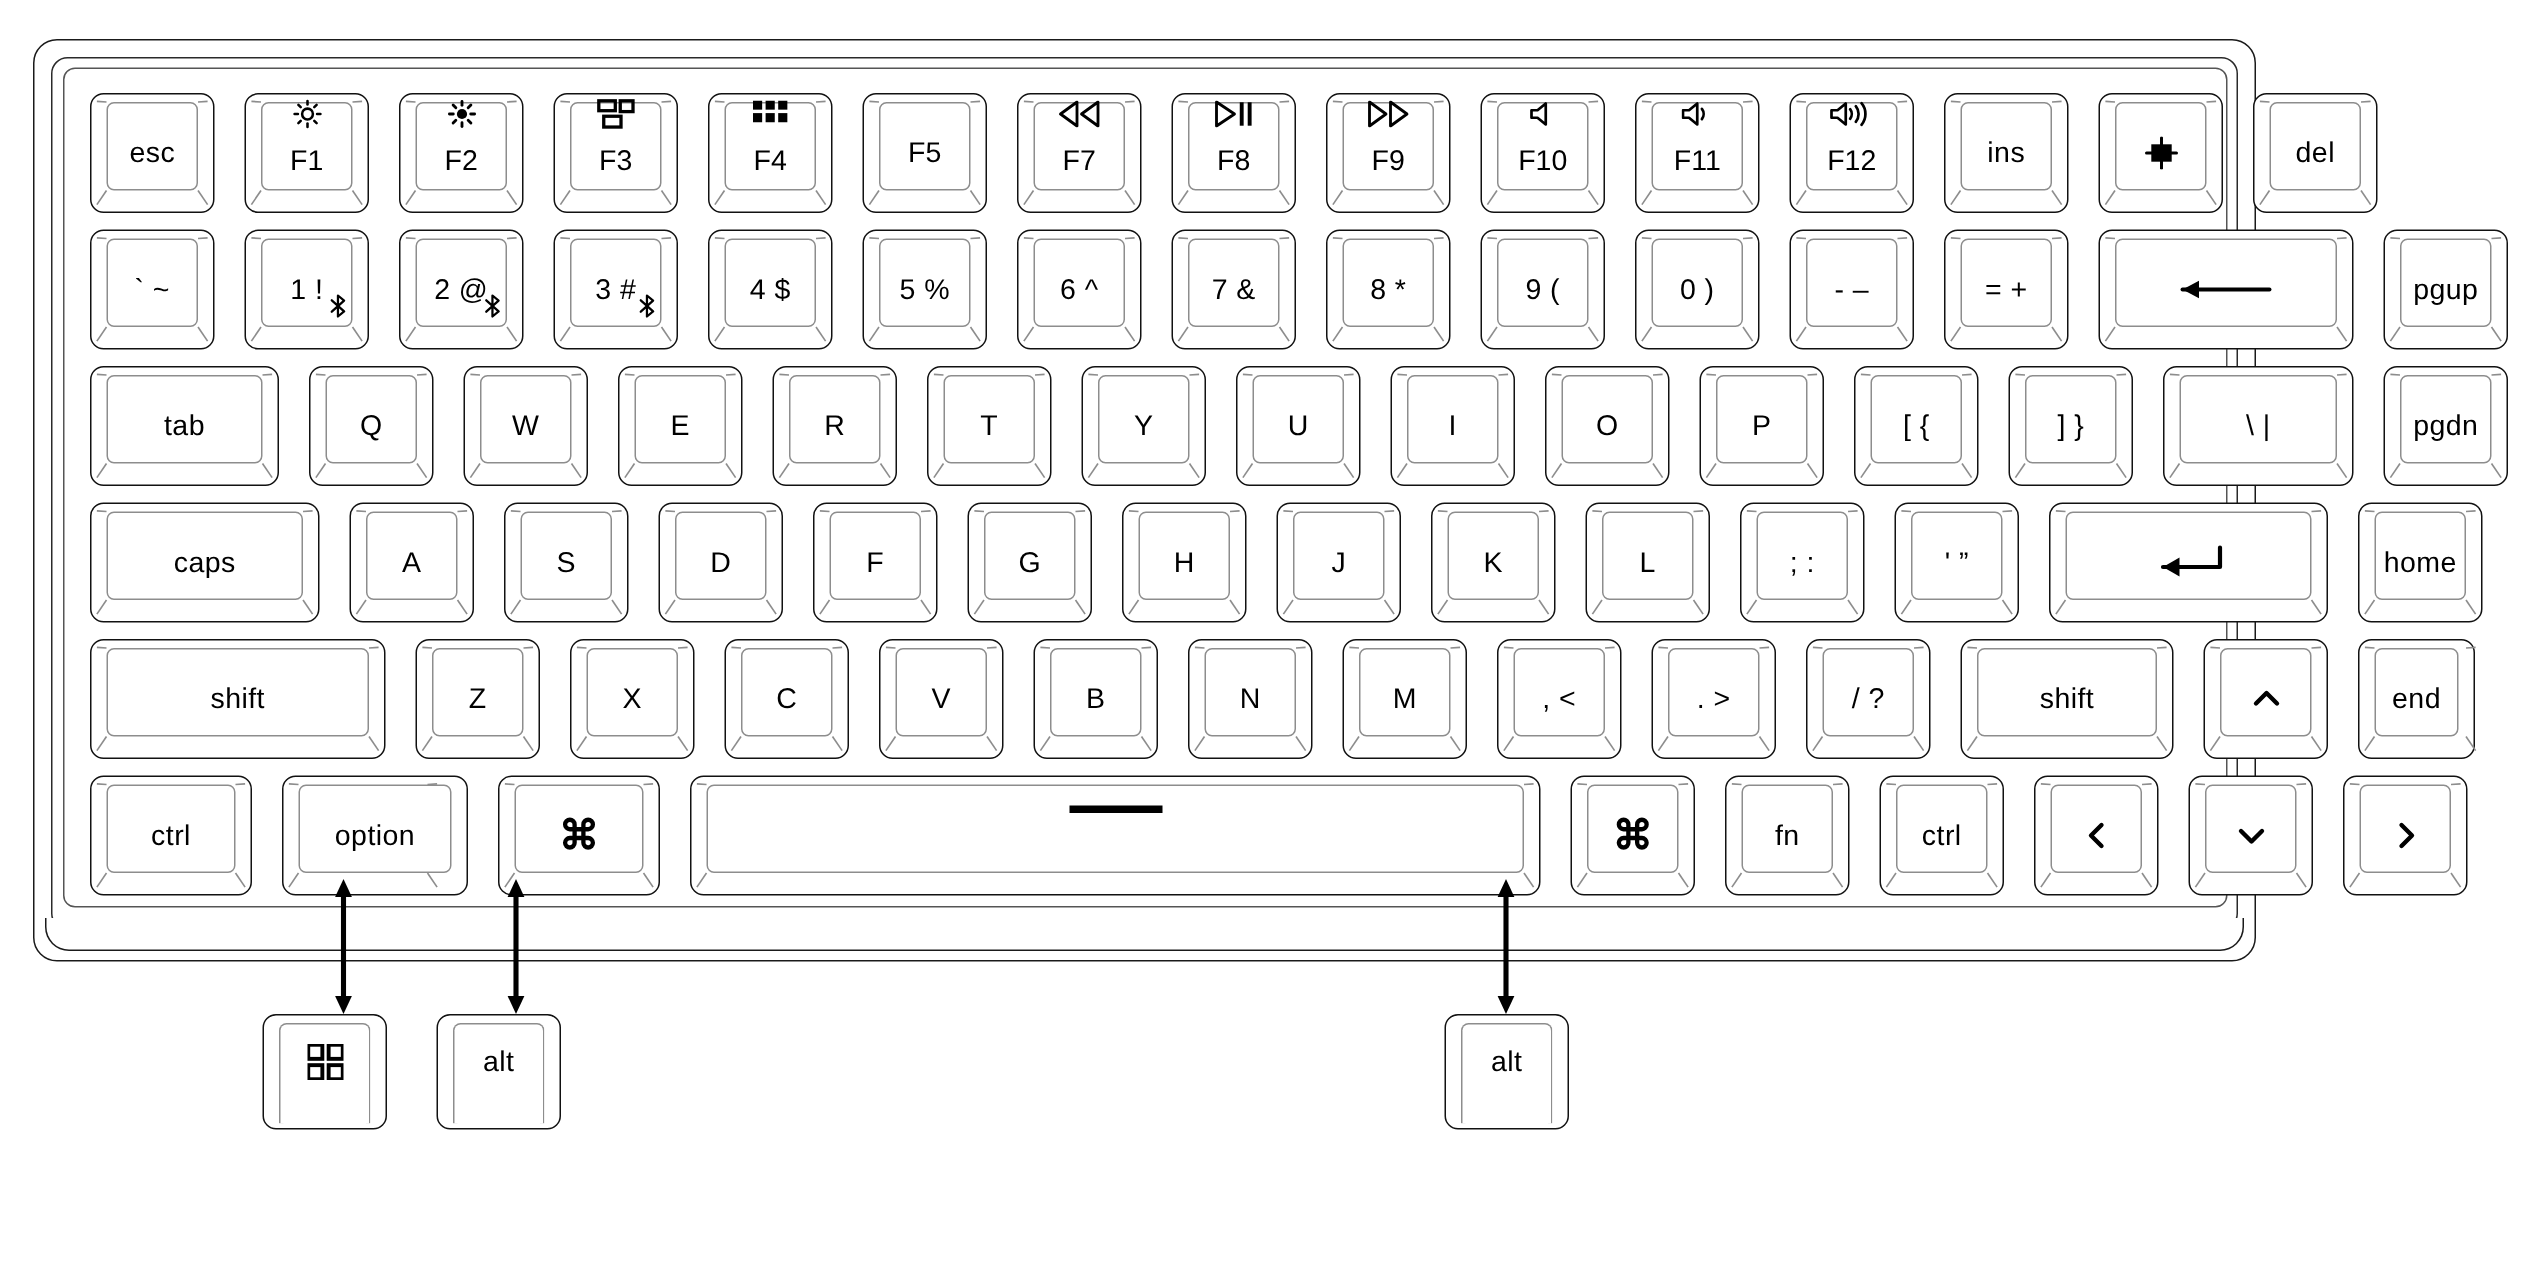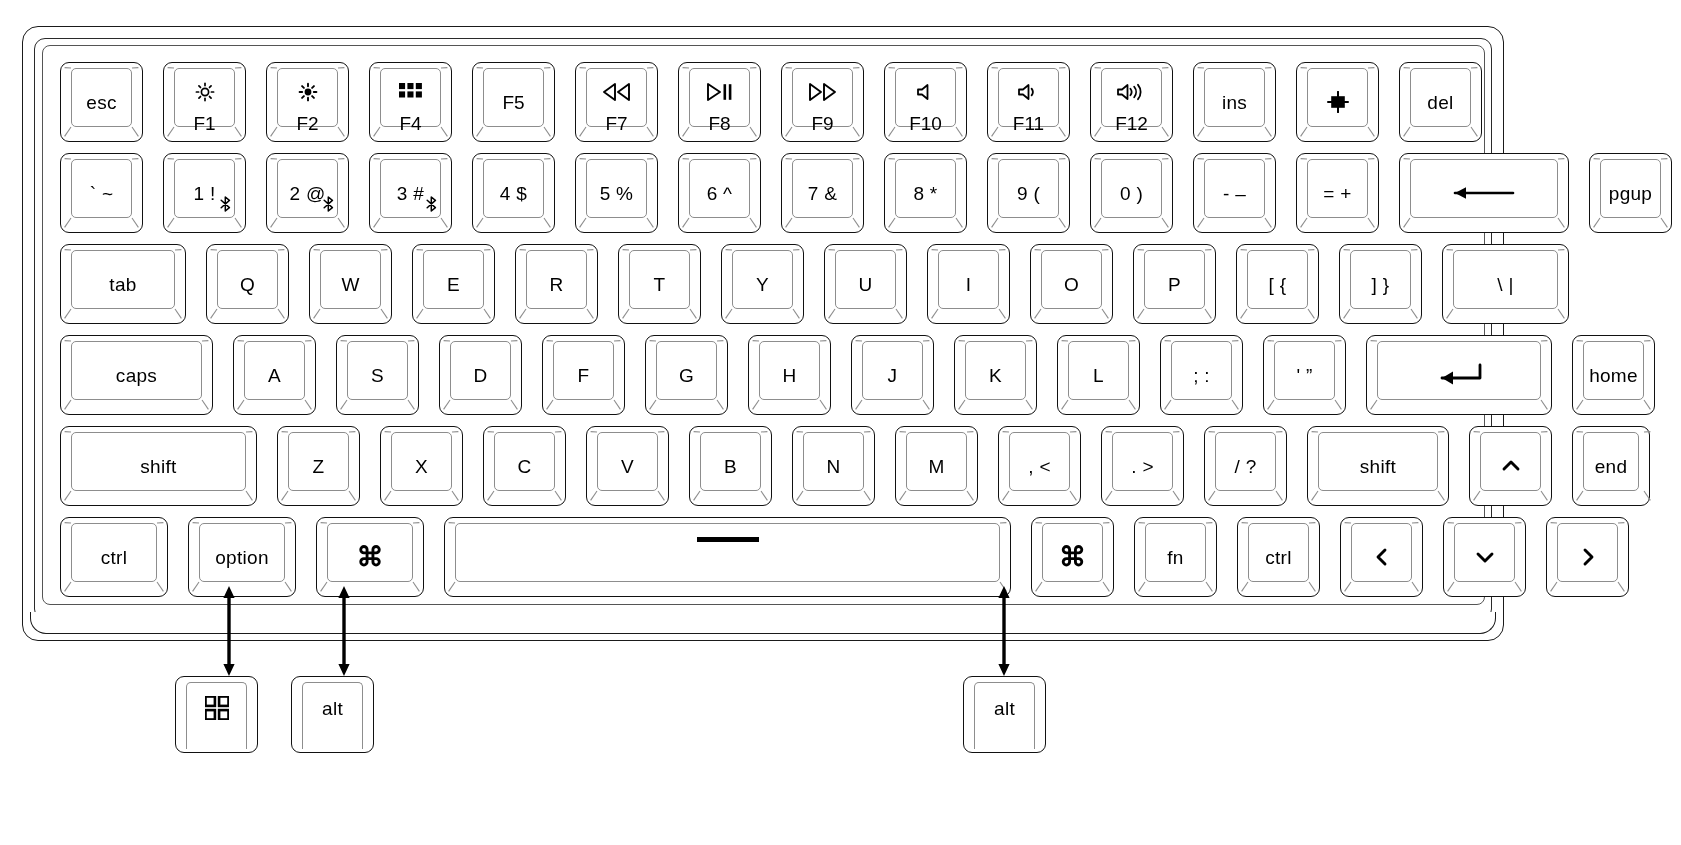--- a/index.html
+++ b/index.html
@@ -139,21 +139,21 @@
     flex-direction: column;
     align-items: center;
     justify-content: center;
     z-index: 3;
     color: #000;
     line-height: 1;
     pointer-events: none;
   }
   .key .legend.two {
     justify-content: flex-start;
-    padding-top: 20px;
+    padding-top: 4px;
     gap: 12px;
   }
   .lbl {
     font-size: 19px;
     letter-spacing: 0.3px;
     white-space: nowrap;
   }
   .sub {
     font-size: 19px;
     white-space: nowrap;
@@ -317,20 +317,40 @@
           <div class="cap"></div>
           <div class="top"></div>
           <svg class="bevel" width="83" height="80" viewBox="0 0 83 80">
             <line x1="4.6" y1="5.6" x2="11" y2="6"></line>
             <line x1="78.4" y1="5.6" x2="72" y2="6"></line>
             <line x1="4.6" y1="74.4" x2="11" y2="65"></line>
             <line x1="78.4" y1="74.4" x2="72" y2="65"></line>
           </svg>
           <div class="legend two">
             <span class="ico">
+              <svg width="26" height="20" viewBox="0 0 26 20">
+                <rect x="1.2" y="1.2" width="11" height="6.6" fill="none" stroke="#000" stroke-width="2.2"></rect>
+                <rect x="15.5" y="1.2" width="8.5" height="7.2" fill="none" stroke="#000" stroke-width="2.2"></rect>
+                <rect x="4.5" y="11.5" width="11.5" height="7.2" fill="none" stroke="#000" stroke-width="2.2"></rect>
+              </svg>
+            </span>
+            <span class="sub">F3</span>
+          </div>
+        </div>
+        <div class="key" style="width: 83px;">
+          <div class="cap"></div>
+          <div class="top"></div>
+          <svg class="bevel" width="83" height="80" viewBox="0 0 83 80">
+            <line x1="4.6" y1="5.6" x2="11" y2="6"></line>
+            <line x1="78.4" y1="5.6" x2="72" y2="6"></line>
+            <line x1="4.6" y1="74.4" x2="11" y2="65"></line>
+            <line x1="78.4" y1="74.4" x2="72" y2="65"></line>
+          </svg>
+          <div class="legend two">
+            <span class="ico">
               <svg width="24" height="18" viewBox="0 0 24 18">
                 <rect x="0" y="0" width="6.1" height="6.1" fill="#000"></rect>
                 <rect x="8.4" y="0" width="6.1" height="6.1" fill="#000"></rect>
                 <rect x="16.8" y="0" width="6.1" height="6.1" fill="#000"></rect>
                 <rect x="0" y="8.4" width="6.1" height="6.1" fill="#000"></rect>
                 <rect x="8.4" y="8.4" width="6.1" height="6.1" fill="#000"></rect>
                 <rect x="16.8" y="8.4" width="6.1" height="6.1" fill="#000"></rect>
               </svg>
             </span>
             <span class="sub">F4</span>
@@ -910,20 +930,33 @@
           <svg class="bevel" width="127" height="80" viewBox="0 0 127 80">
             <line x1="4.6" y1="5.6" x2="11" y2="6"></line>
             <line x1="122.4" y1="5.6" x2="116" y2="6"></line>
             <line x1="4.6" y1="74.4" x2="11" y2="65"></line>
             <line x1="122.4" y1="74.4" x2="116" y2="65"></line>
           </svg>
           <div class="legend">
             <span class="lbl">\ |</span>
           </div>
         </div>
+        <div class="key" style="width: 83px;">
+          <div class="cap"></div>
+          <div class="top"></div>
+          <svg class="bevel" width="83" height="80" viewBox="0 0 83 80">
+            <line x1="4.6" y1="5.6" x2="11" y2="6"></line>
+            <line x1="78.4" y1="5.6" x2="72" y2="6"></line>
+            <line x1="4.6" y1="74.4" x2="11" y2="65"></line>
+            <line x1="78.4" y1="74.4" x2="72" y2="65"></line>
+          </svg>
+          <div class="legend">
+            <span class="lbl">pgdn</span>
+          </div>
+        </div>
       </div>
       <div class="krow" style="top: 273px;">
         <div class="key" style="width: 153px;">
           <div class="cap"></div>
           <div class="top"></div>
           <svg class="bevel" width="153" height="80" viewBox="0 0 153 80">
             <line x1="4.6" y1="5.6" x2="11" y2="6"></line>
             <line x1="148.4" y1="5.6" x2="142" y2="6"></line>
             <line x1="4.6" y1="74.4" x2="11" y2="65"></line>
             <line x1="148.4" y1="74.4" x2="142" y2="65"></line>
@@ -1302,21 +1335,21 @@
           <svg class="bevel" width="108" height="80" viewBox="0 0 108 80">
             <line x1="4.6" y1="5.6" x2="11" y2="6"></line>
             <line x1="103.4" y1="5.6" x2="97" y2="6"></line>
             <line x1="4.6" y1="74.4" x2="11" y2="65"></line>
             <line x1="103.4" y1="74.4" x2="97" y2="65"></line>
           </svg>
           <div class="legend">
             <span class="lbl">ctrl</span>
           </div>
         </div>
-        <div class="key" style="width: 108px;">
+        <div class="key" style="width: 124px;">
           <div class="cap"></div>
           <div class="top"></div>
           <svg class="bevel" width="108" height="80" viewBox="0 0 108 80">
             <line x1="4.6" y1="5.6" x2="11" y2="6"></line>
             <line x1="103.4" y1="5.6" x2="97" y2="6"></line>
             <line x1="4.6" y1="74.4" x2="11" y2="65"></line>
             <line x1="103.4" y1="74.4" x2="97" y2="65"></line>
           </svg>
           <div class="legend">
             <span class="lbl">option</span>

